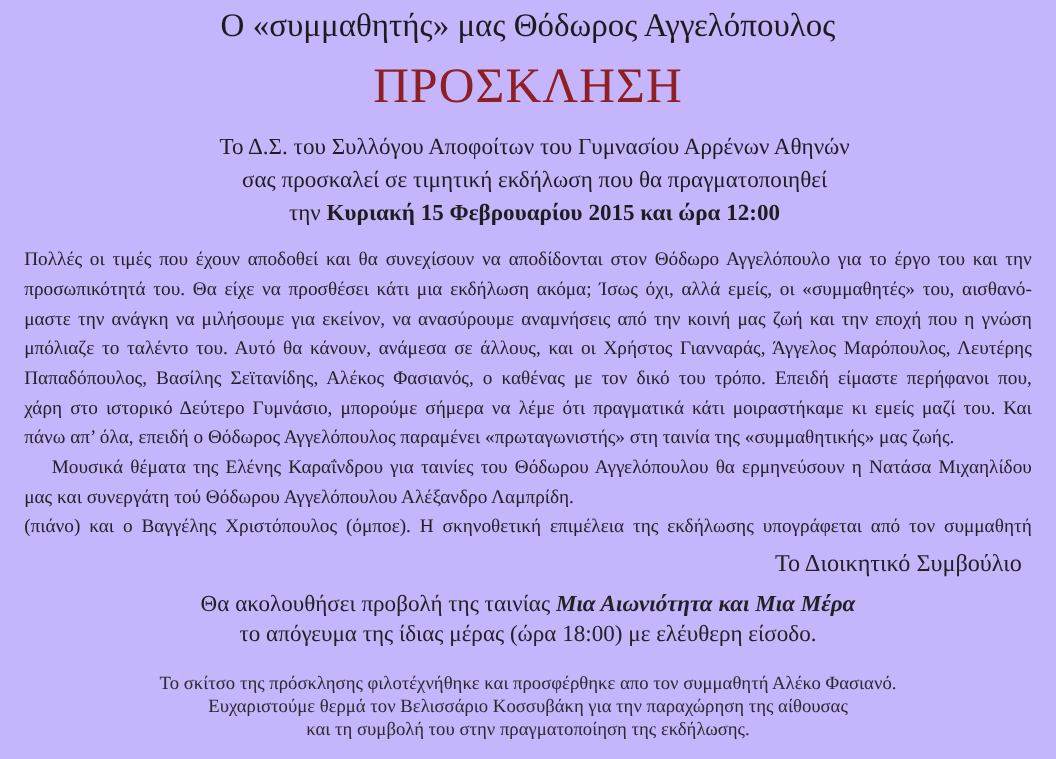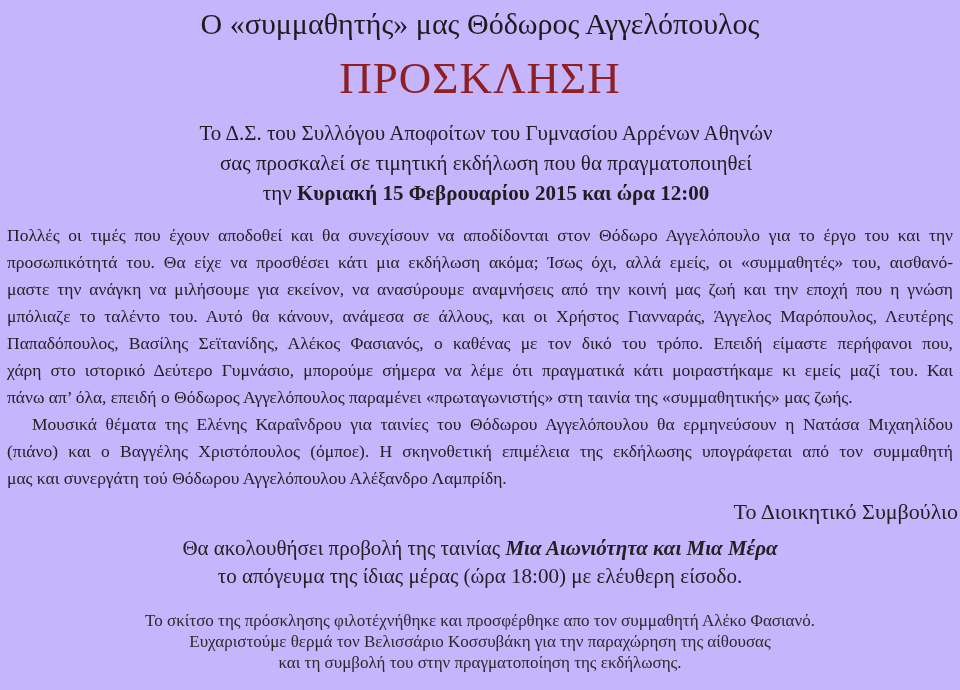--- a/index.html
+++ b/index.html
@@ -35,34 +35,34 @@
     margin-top: 14px;
     text-align: center;
     font-size: 21px;
     line-height: 30px;
     color: #1e1e1e;
     padding-left: 12px;
   }
   .intro .b { font-weight: bold; }
   .body-text {
     margin-top: 14px;
-    padding: 0 7px;
+    padding: 0 22px;
     font-size: 17.5px;
     line-height: 27px;
     color: #232323;
   }
   .body-line { text-align: left; }
   .body-line.justify {
     text-align: justify;
     text-align-last: justify;
   }
   .body-line.indent { text-indent: 25px; }
   .signature {
     margin-top: 6px;
-    padding-right: 2px;
+    padding-right: 31px;
     text-align: right;
     font-size: 22px;
     line-height: 28px;
   }
   .announcement {
     margin-top: 8px;
     text-align: center;
     font-size: 21px;
     line-height: 28px;
   }
@@ -92,22 +92,22 @@
 
   <div class="body-text">
       <div class="body-line justify">Πολλές οι τιμές που έχουν αποδοθεί και θα συνεχίσουν να αποδίδονται στον Θόδωρο Αγγελόπουλο για το έργο του και την</div>
       <div class="body-line justify">προσωπικότητά του. Θα είχε να προσθέσει κάτι μια εκδήλωση ακόμα; Ίσως όχι, αλλά εμείς, οι «συμμαθητές» του, αισθανό-</div>
       <div class="body-line justify">μαστε την ανάγκη να μιλήσουμε για εκείνον, να ανασύρουμε αναμνήσεις από την κοινή μας ζωή και την εποχή που η γνώση</div>
       <div class="body-line justify">μπόλιαζε το ταλέντο του. Αυτό θα κάνουν, ανάμεσα σε άλλους, και οι Χρήστος Γιανναράς, Άγγελος Μαρόπουλος, Λευτέρης</div>
       <div class="body-line justify">Παπαδόπουλος, Βασίλης Σεϊτανίδης, Αλέκος Φασιανός, ο καθένας με τον δικό του τρόπο. Επειδή είμαστε περήφανοι που,</div>
       <div class="body-line justify">χάρη στο ιστορικό Δεύτερο Γυμνάσιο, μπορούμε σήμερα να λέμε ότι πραγματικά κάτι μοιραστήκαμε κι εμείς μαζί του. Και</div>
       <div class="body-line">πάνω απ’ όλα, επειδή ο Θόδωρος Αγγελόπουλος παραμένει «πρωταγωνιστής» στη ταινία της «συμμαθητικής» μας ζωής.</div>
       <div class="body-line justify indent">Μουσικά θέματα της Ελένης Καραΐνδρου για ταινίες του Θόδωρου Αγγελόπουλου θα ερμηνεύσουν η Νατάσα Μιχαηλίδου</div>
+      <div class="body-line">μας και συνεργάτη τού Θόδωρου Αγγελόπουλου Αλέξανδρο Λαμπρίδη.</div>
       <div class="body-line justify">(πιάνο) και ο Βαγγέλης Χριστόπουλος (όμποε). Η σκηνοθετική επιμέλεια της εκδήλωσης υπογράφεται από τον συμμαθητή</div>
-      <div class="body-line">μας και συνεργάτη τού Θόδωρου Αγγελόπουλου Αλέξανδρο Λαμπρίδη.</div>
     </div>
 
   <div class="signature">Το Διοικητικό Συμβούλιο</div>
 
   <div class="announcement">
     <div><span>Θα ακολουθήσει προβολή της ταινίας </span><span class="film">Μια Αιωνιότητα και Μια Μέρα</span></div>
     <div>το απόγευμα της ίδιας μέρας (ώρα 18:00) με ελέυθερη είσοδο.</div>
   </div>
 
   <div class="footer-note">

